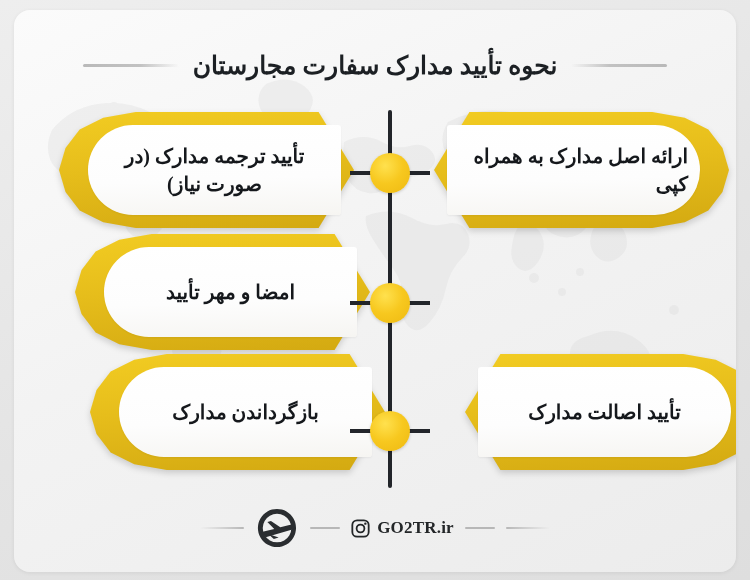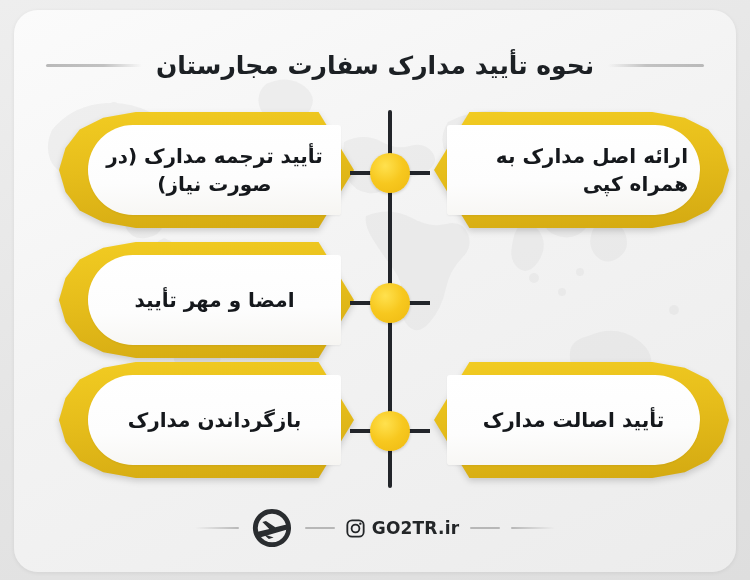--- a/index.html
+++ b/index.html
@@ -24,23 +24,24 @@
     overflow: hidden;
   }
 
   #card {
     position: absolute;
     left: 14px;
     top: 10px;
     right: 14px;
     bottom: 8px;
     background: linear-gradient(155deg, #fbfbfb 0%, #f3f3f3 45%, #ececec 100%);
-    border-radius: 24px;
+    border-radius: 16px;
     box-shadow: 0 1px 4px rgba(0,0,0,0.07);
     overflow: hidden;
+    font-family: Liberation Serif, serif;
   }
 
   
   #world-map {
     position: absolute;
     inset: 0;
     opacity: 0.30;
     pointer-events: none;
   }
   #world-map svg { width: 100%; height: 100%; display: block; }
@@ -114,22 +115,22 @@
   .stub.r3 { top: 419px; }
 
   
   .step-row {
     position: absolute;
     left: 0;
     right: 0;
     height: 120px;
   }
   .step-row.row1 { top: 102px; }
-  .step-row.row2 { top: 232px; }
-  .step-row.row3 { top: 352px; }
+  .step-row.row2 { top: 224px; margin-left: 16px; }
+  .step-row.row3 { top: 344px; margin-left: 31px; }
 
   
   .pill {
     position: absolute;
     width: 295px;
     height: 116px;
   }
   .pill.left-pill  { left: 45px; }
   .pill.right-pill { left: 420px; }
 

